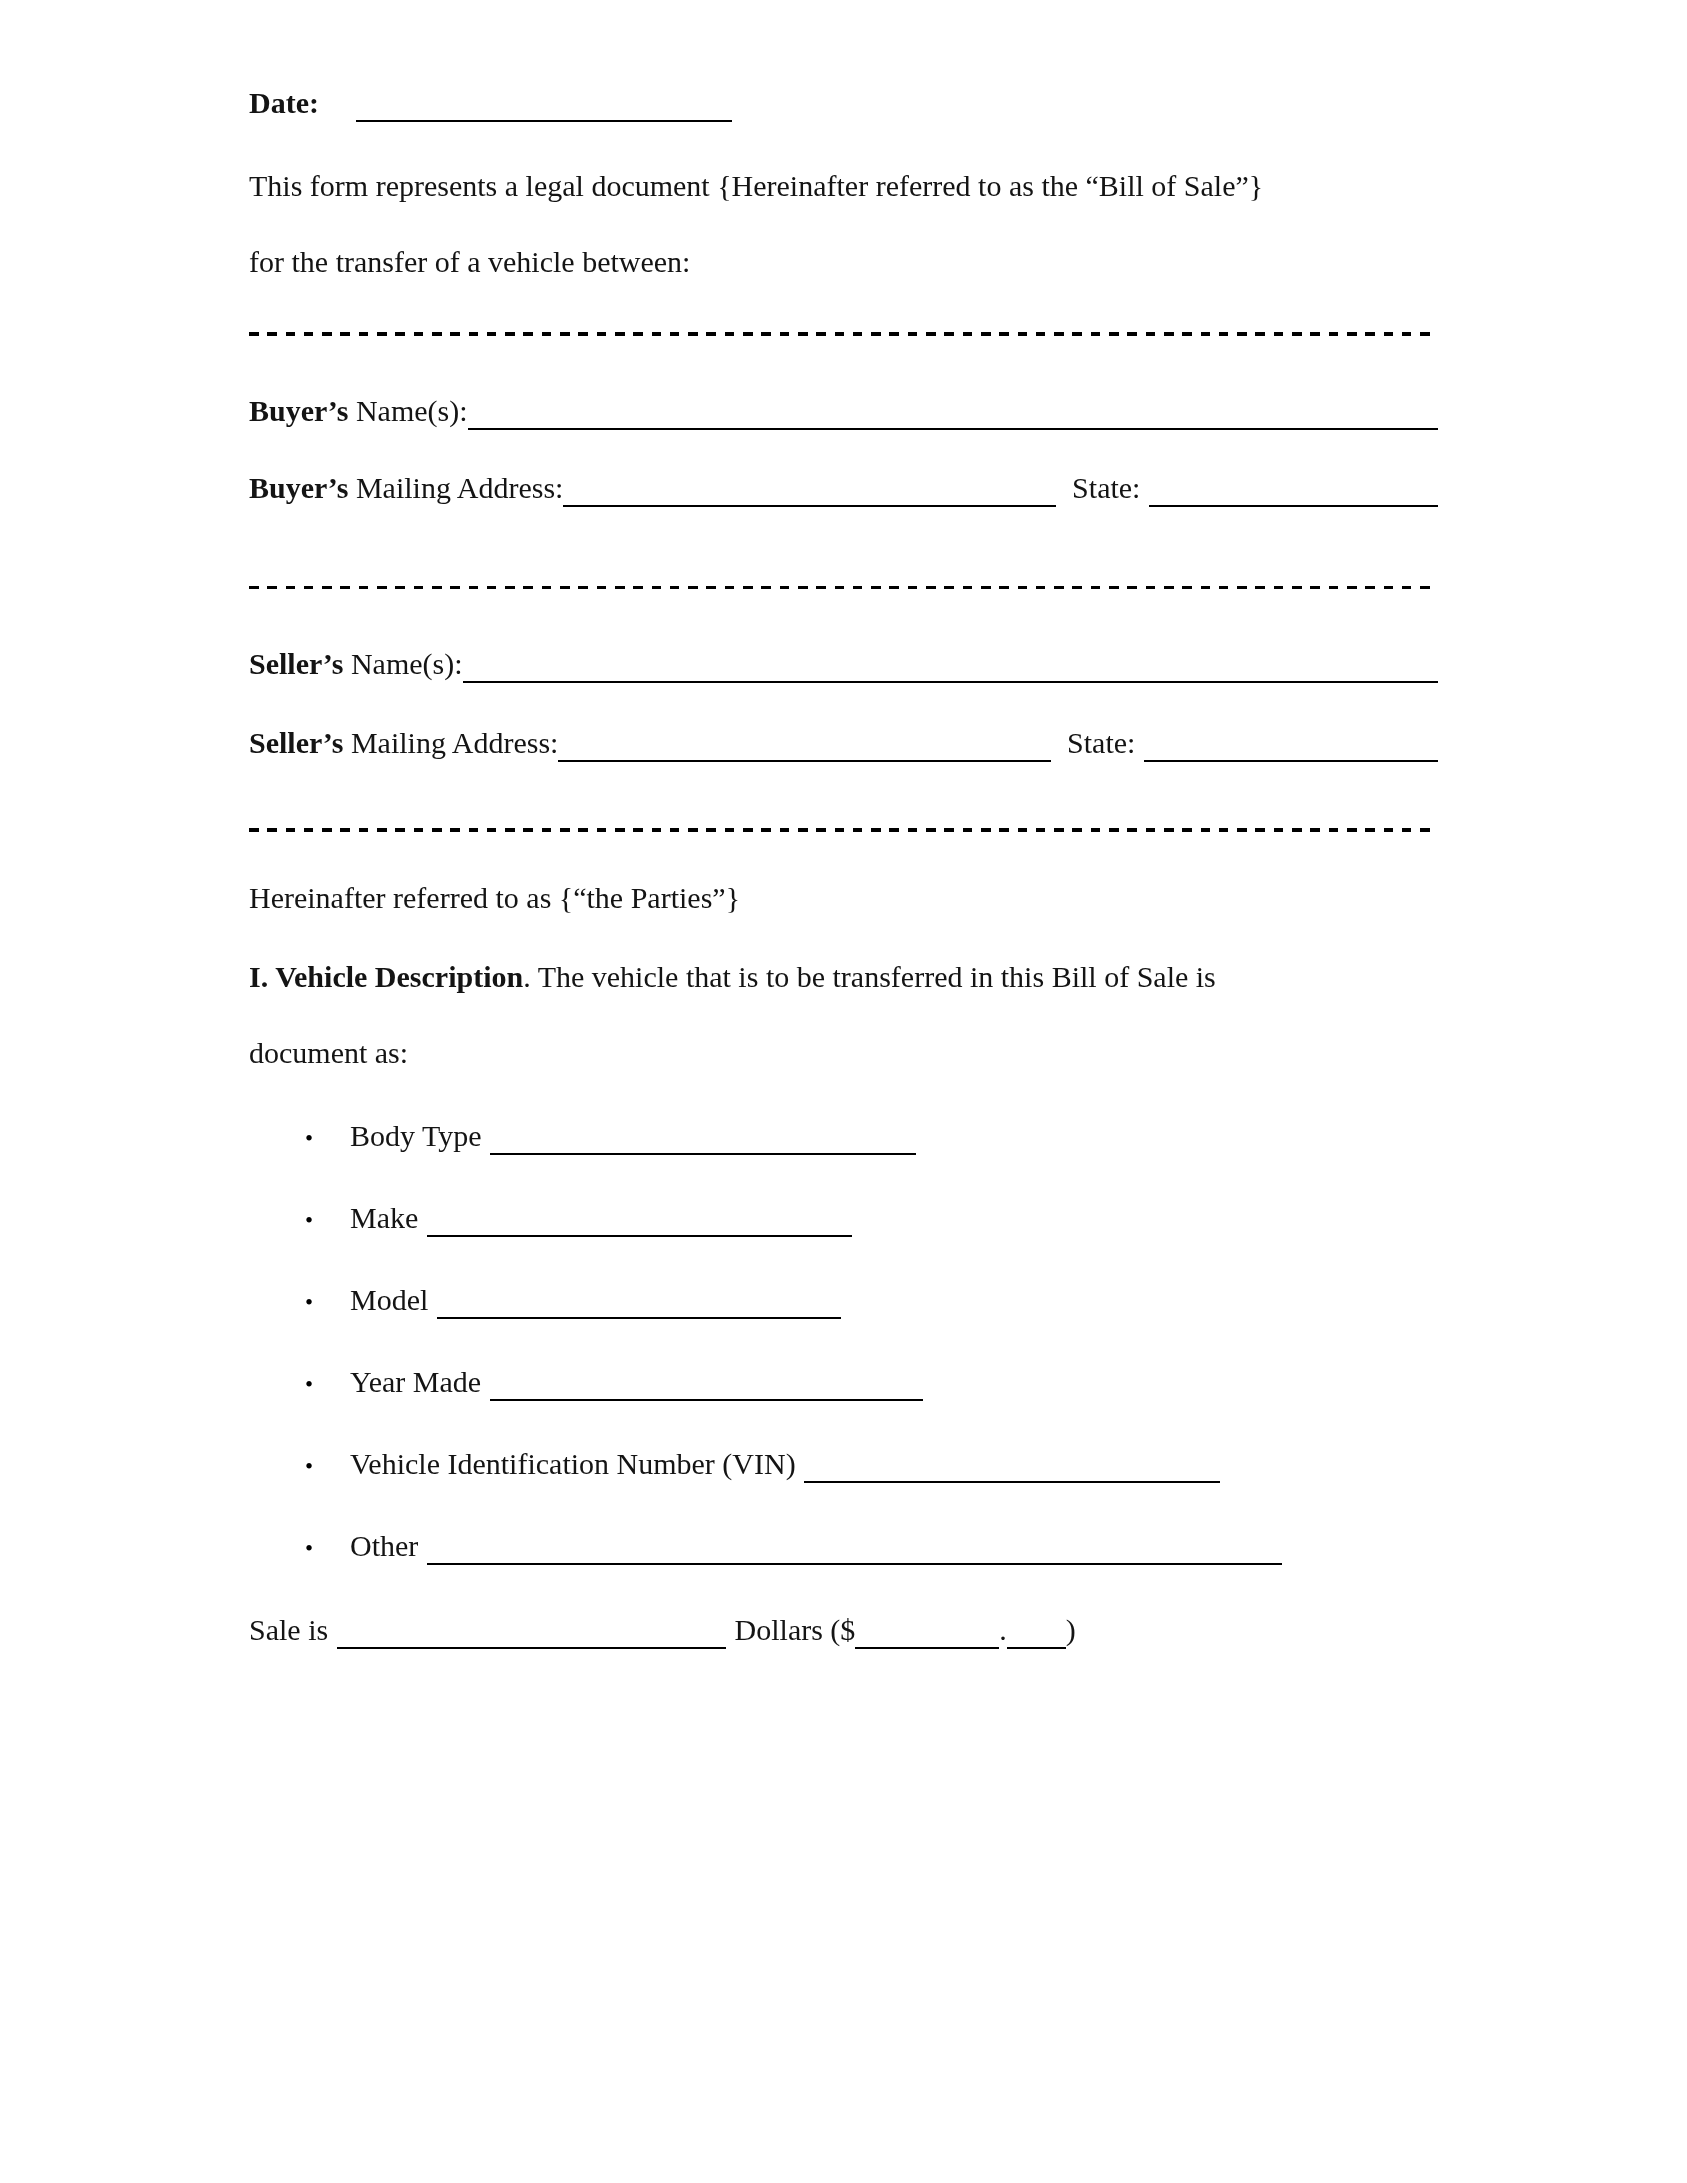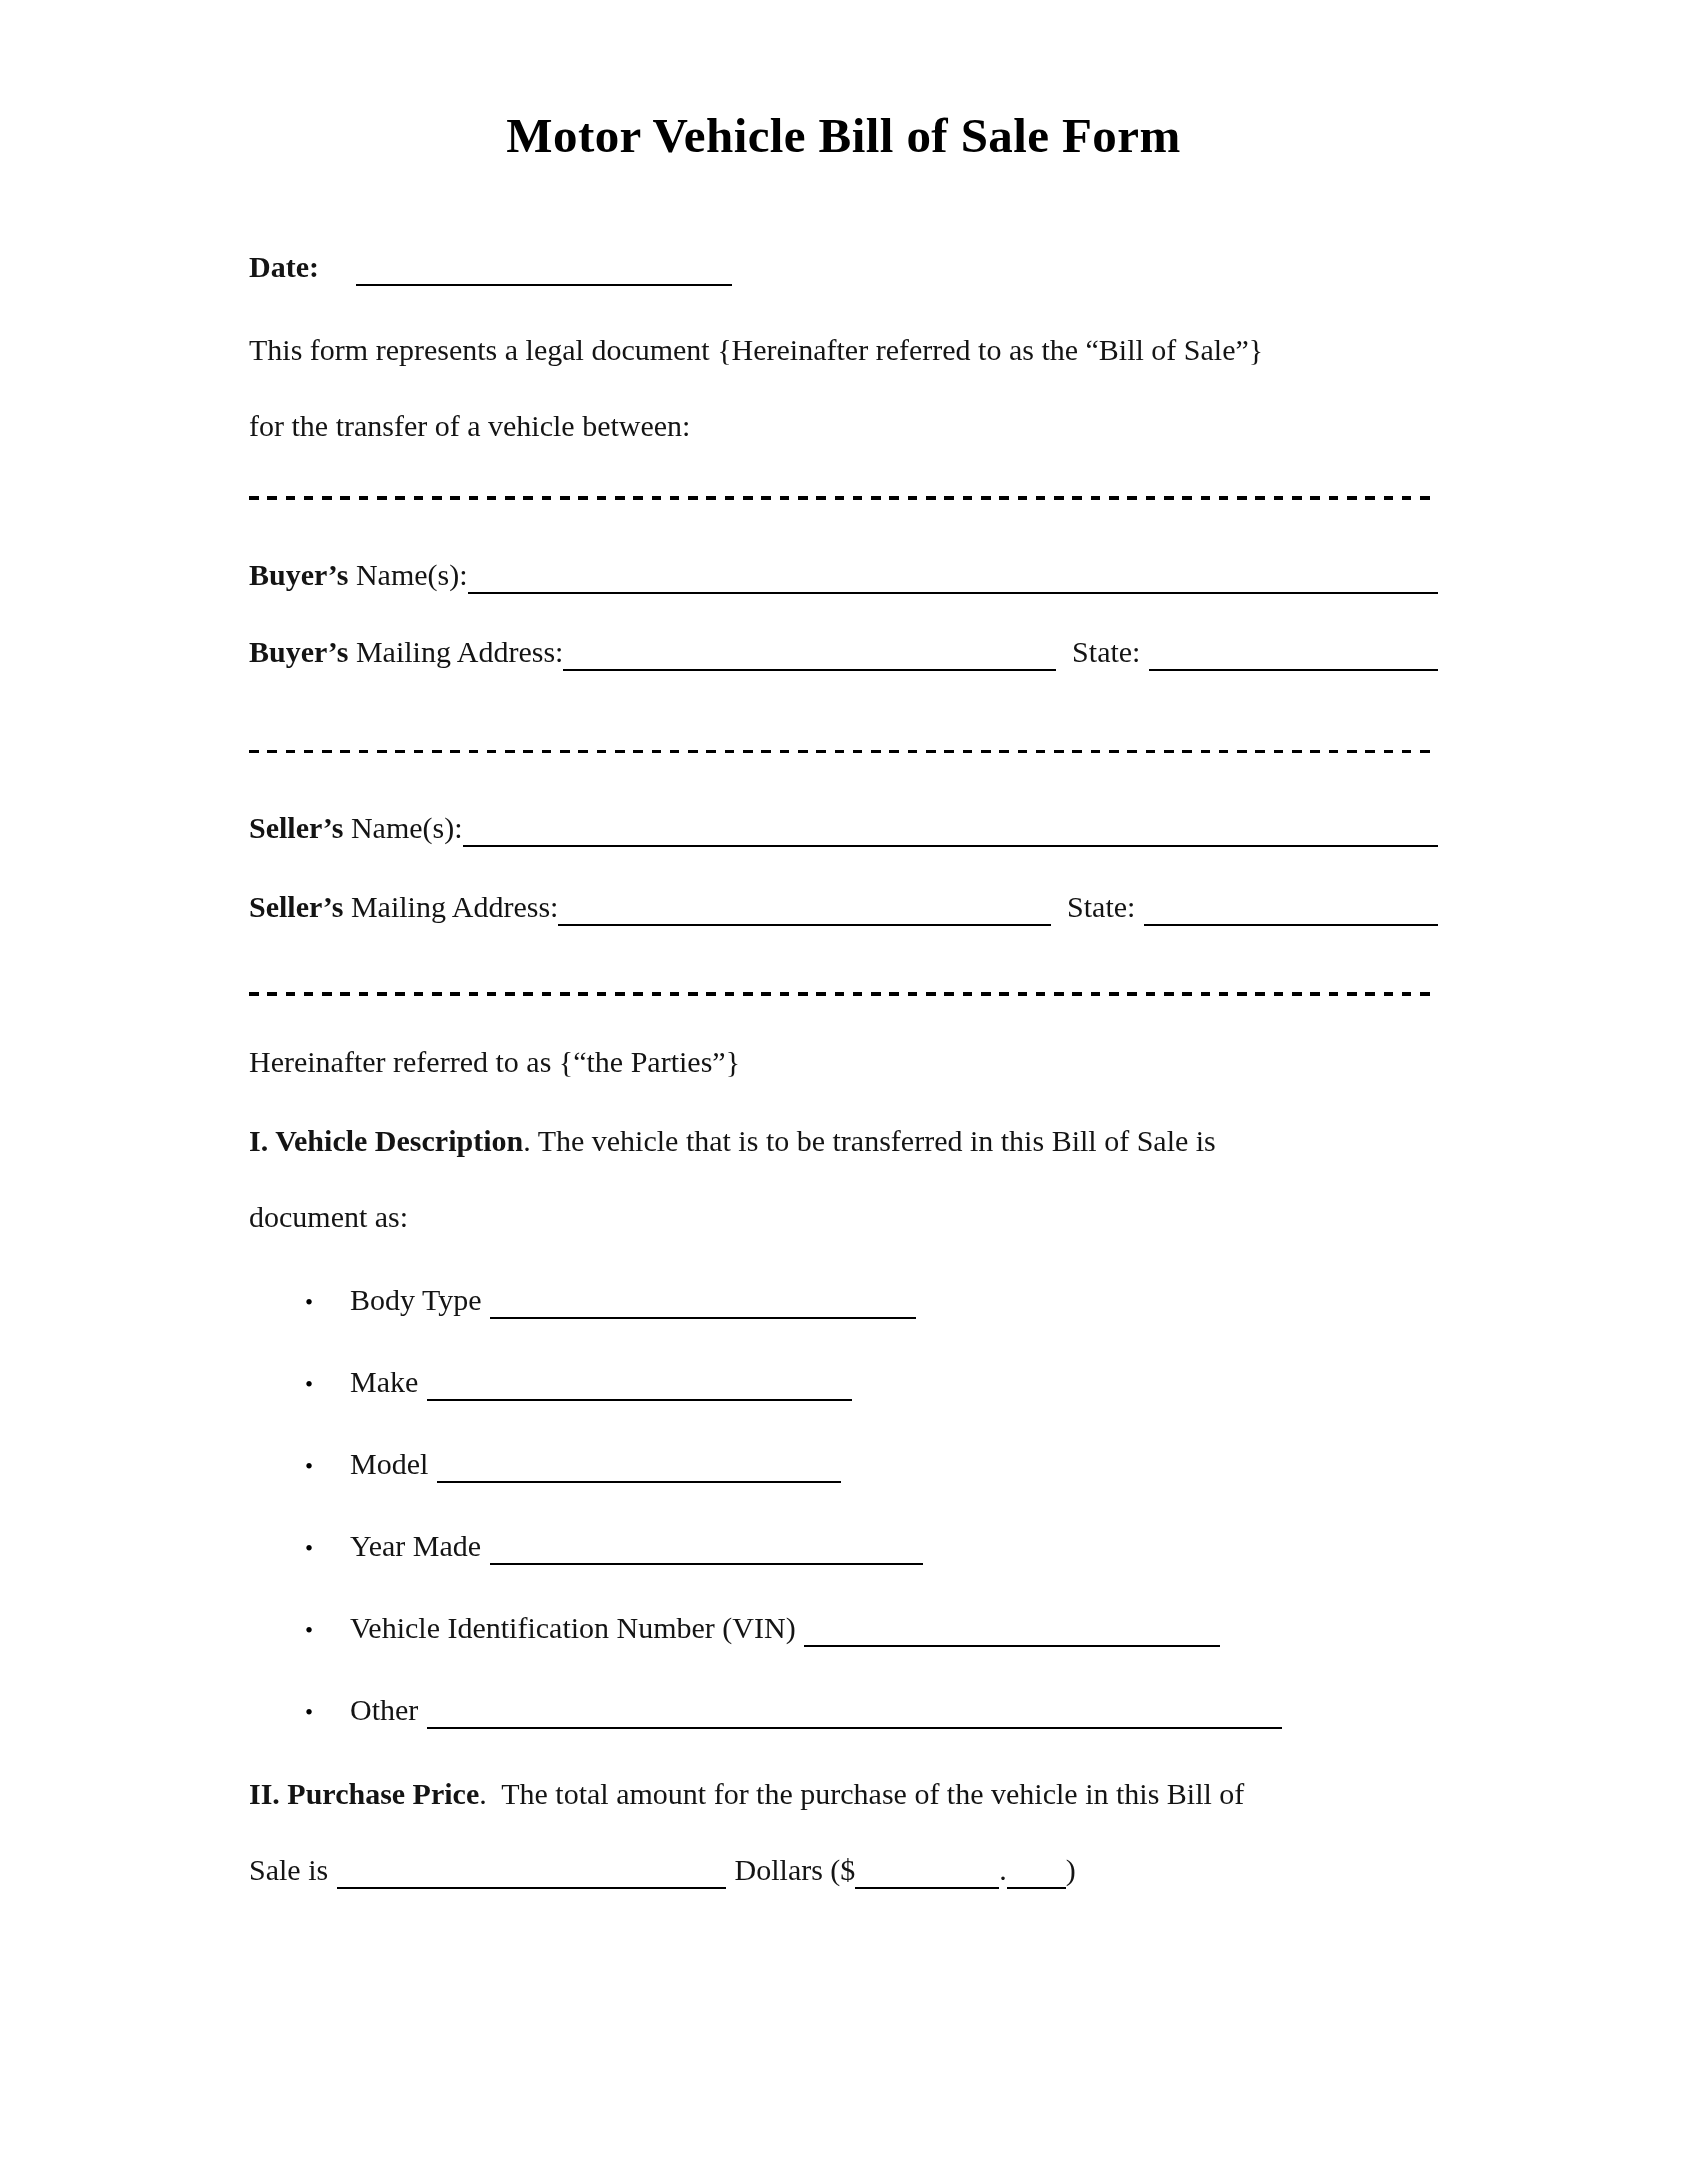--- a/index.html
+++ b/index.html
@@ -52,21 +52,20 @@
     font-size:23px;
     color:#000;
   }
   .nowrap{white-space:nowrap;}
 </style>
 </head>
 <body>
 
 <div class="page">
 
-  <h1 class="title">Motor Vehicle Bill of Sale Form</h1>
 
   <div class="row" style="margin-top:84px;gap:28px;">
     <span class="nowrap"><b>Date</b><b>:</b></span>
     <span class="fill gap-s" style="width:376px;"></span>
   </div>
 
   <div style="margin-top:26px;">
     <div class="line">This form represents a legal document {Hereinafter referred to as the “Bill of Sale”}</div>
     <div class="line">for the transfer of a vehicle between:</div>
   </div>
@@ -135,18 +134,17 @@
       <span class="fill gap-s" style="width:416px;"></span>
     </li>
     <li>
       <span class="bullet">•</span>
       <span>Other</span>
       <span class="fill gap-s" style="width:855px;"></span>
     </li>
   </ul>
 
   <div style="margin-top:3.5px;">
-    <div class="line"><strong>II. Purchase Price</strong><span>.&nbsp; The total amount for the purchase of the vehicle in this Bill of</span></div>
     <div class="line nowrap"><span>Sale is</span><span class="fill gap-s" style="width:389px;"></span><span class="gap-s">Dollars ($</span><span class="fill" style="width:144px;"></span><span>.</span><span class="fill" style="width:59px;"></span><span>)</span></div>
   </div>
 
 </div>
 
 
 </body></html>

